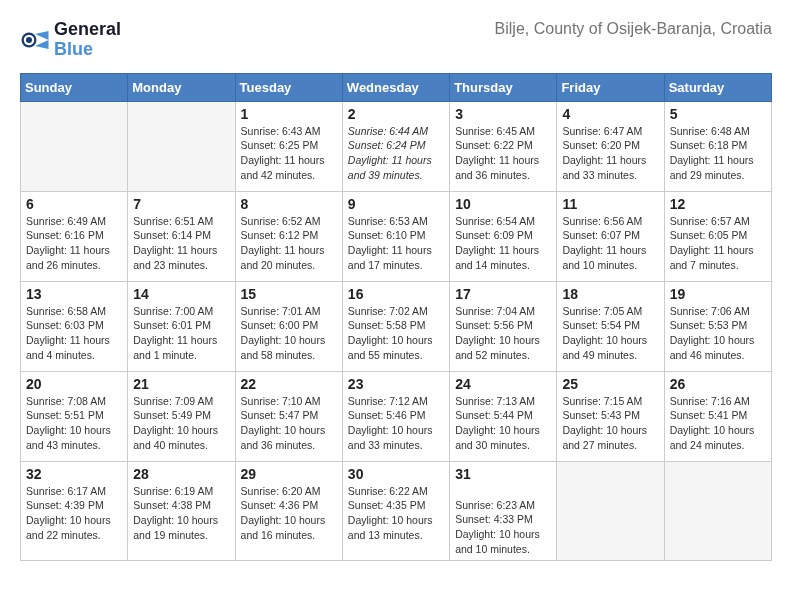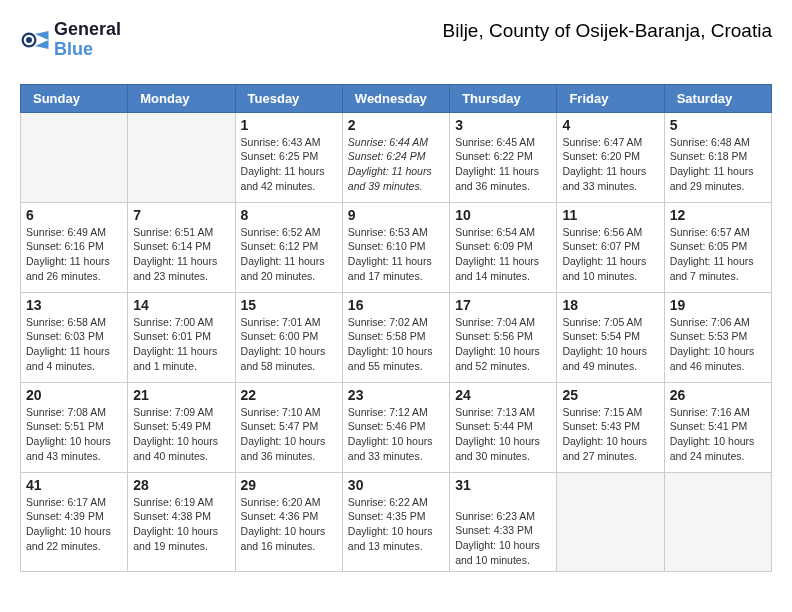--- a/index.html
+++ b/index.html
@@ -7,21 +7,21 @@
       font-family: Arial, sans-serif;
       background: #fff;
       width: 792px;
       min-height: 612px;
       padding: 20px;
     }
     .header {
       display: flex;
       justify-content: space-between;
       align-items: flex-start;
-      margin-bottom: 24px;
+      margin-bottom: 13px;
     }
     .logo {
       display: flex;
       align-items: center;
       gap: 4px;
     }
     .logo-text {
       display: flex;
       flex-direction: column;
       font-size: 18px;
@@ -37,32 +37,32 @@
     }
     .title-area {
       text-align: right;
     }
     .month-title {
       font-size: 36px;
       font-weight: bold;
       color: #222;
     }
     .location {
-      font-size: 19px;
-      color: #000000;
+      font-size: 16px;
+      color: #737373;
     }
     .calendar {
       width: 100%;
       border-collapse: collapse;
       font-size: 11px;
     }
     .calendar th {
       background: #4a7fc1;
       color: #fff;
-      padding: 6px 12px;
+      padding: 6px 4px;
       text-align: left;
       font-size: 13px;
       font-weight: bold;
       border: 1px solid #3a6aaa;
     }
     .calendar td {
       border: 1px solid #ccc;
       vertical-align: top;
       padding: 4px 5px;
       width: 107px;
@@ -284,21 +284,21 @@
         </td>
         <td>
           <span class="day-number">26</span>
           <div class="day-info" style="white-space: pre-line;">Sunrise: 7:16 AM
 Sunset: 5:41 PM
 Daylight: 10 hours and 24 minutes.</div>
         </td>
       </tr>
       <tr class="week-row">
         <td>
-          <span class="day-number">41</span>
+          <span class="day-number">32</span>
           <div class="day-info" style="white-space: pre-line;">Sunrise: 6:17 AM
 Sunset: 4:39 PM
 Daylight: 10 hours and 22 minutes.</div>
         </td>
         <td>
           <span class="day-number">28</span>
           <div class="day-info" style="white-space: pre-line;">Sunrise: 6:19 AM
 Sunset: 4:38 PM
 Daylight: 10 hours and 19 minutes.</div>
         </td>

